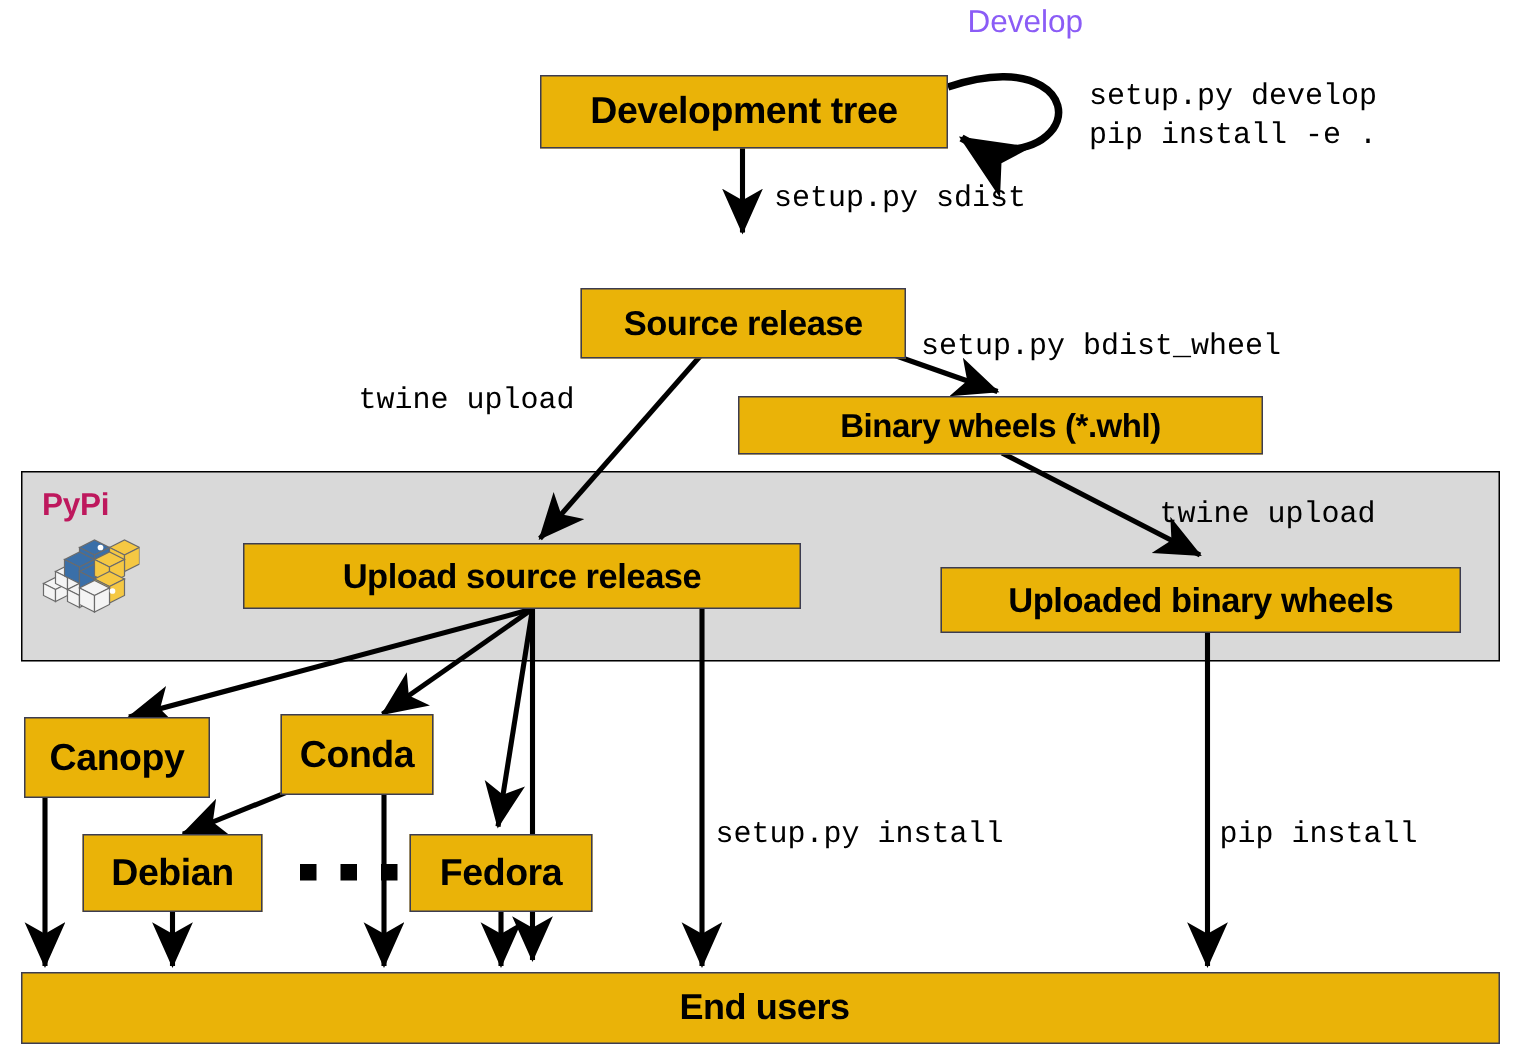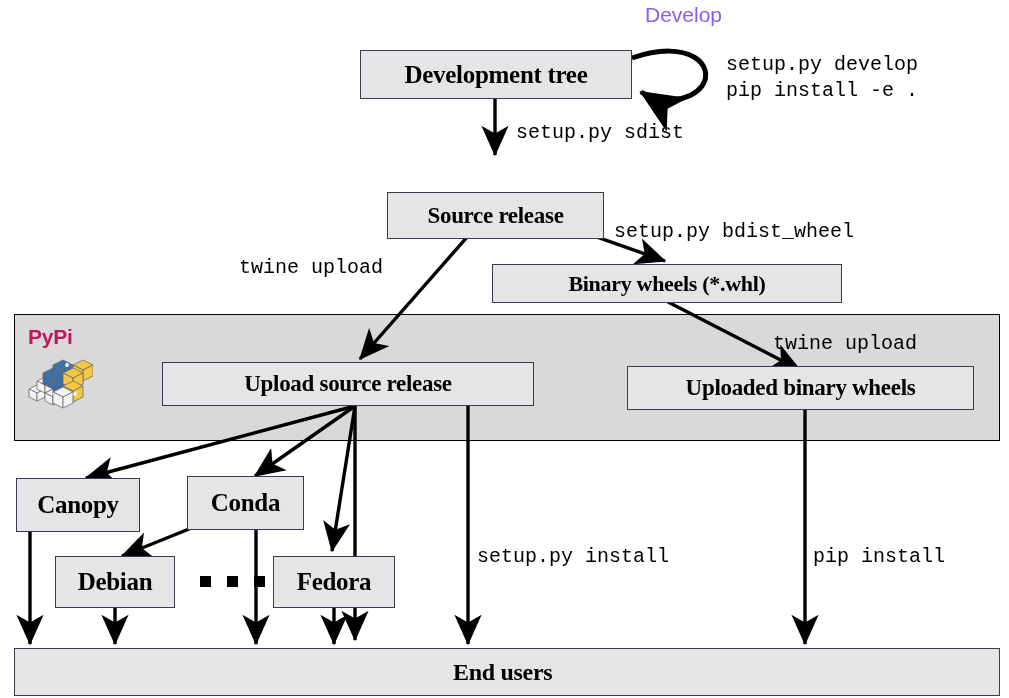--- a/index.html
+++ b/index.html
@@ -5,23 +5,23 @@
   html,body{margin:0;padding:0;background:#ffffff;}
   body{width:1009px;height:698px;position:relative;overflow:hidden;
        font-family:"Liberation Sans",sans-serif;}
   #stage{position:absolute;left:0;top:0;width:1009px;height:698px;}
   svg#wires{position:absolute;left:0;top:0;width:1009px;height:698px;}
 
   .panel{position:absolute;background:#d9d9d9;border:1px solid #000;box-sizing:border-box;}
   .panel-title{position:absolute;font-weight:bold;font-size:21px;color:#be185d;
                font-family:"Liberation Sans",sans-serif;letter-spacing:-0.2px;}
 
-  .node{position:absolute;background:#e5e5e5;border:1px solid #3c3c50;
+  .node{position:absolute;background:#eab308;border:1px solid #3c3c50;
         box-sizing:border-box;display:flex;align-items:center;justify-content:center;
-        color:#000;font-weight:bold;font-family:Liberation Serif, serif;
+        color:#000;font-weight:bold;font-family:Liberation Sans, sans-serif;
         letter-spacing:-0.3px;}
 
   .lbl{position:absolute;font-family:"Liberation Mono",monospace;font-size:20px;
        color:#000;white-space:pre;line-height:1.28;}
   .lbl-sans{position:absolute;font-family:Liberation Sans, sans-serif;font-size:21px;
        color:#8b5cf6;white-space:pre;text-align:right;}
 
   .endusers{justify-content:flex-start;padding-left:438px;}
   .dots{position:absolute;display:flex;gap:16px;align-items:center;}
   .dots i{display:block;width:11px;height:11px;background:#000;}
@@ -126,25 +126,25 @@
   </svg>
 
   <div class="node" style="left:360px;top:50px;width:272px;height:49px;font-size:25px;">Development  tree</div>
 
   <div class="node" style="left:387px;top:156px;width:217px;height:47px;font-size:23px;margin-top:36px;">Source release</div>
 
   <div class="node" style="left:492px;top:264px;width:350px;height:39px;font-size:22px;">Binary wheels (*.whl)</div>
 
   <div class="node" style="left:162px;top:362px;width:372px;height:44px;font-size:23px;">Upload source release</div>
 
-  <div class="node" style="left:627px;top:366px;width:347px;height:44px;font-size:23px;">Uploaded binary wheels</div>
+  <div class="node" style="left:627px;top:378px;width:347px;height:44px;font-size:23px;">Uploaded binary wheels</div>
 
   <div class="node" style="left:16px;top:478px;width:124px;height:54px;font-size:25px;">Canopy</div>
 
-  <div class="node" style="left:187px;top:476px;width:117px;height:54px;font-size:25px;text-align:right;">Conda</div>
+  <div class="node" style="left:187px;top:476px;width:102px;height:54px;font-size:25px;text-align:right;">Conda</div>
 
   <div class="node" style="left:55px;top:556px;width:120px;height:52px;font-size:25px;">Debian</div>
 
   <div class="node" style="left:273px;top:556px;width:122px;height:52px;font-size:25px;">Fedora</div>
 
   <div class="dots" style="left:200px;top:576px;">
     <i></i>
       <i></i>
       <i></i>
   </div>

